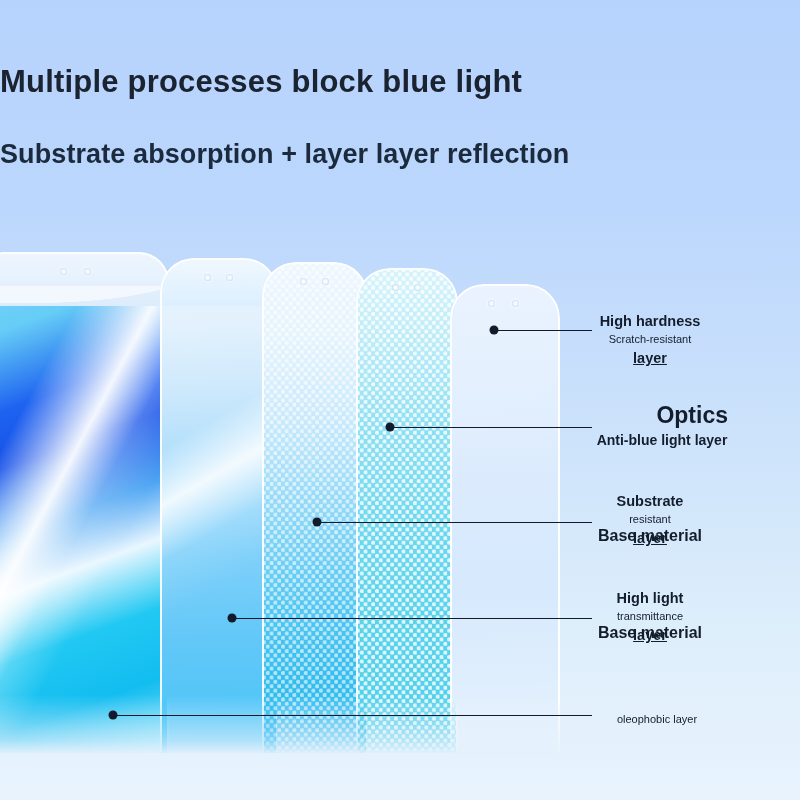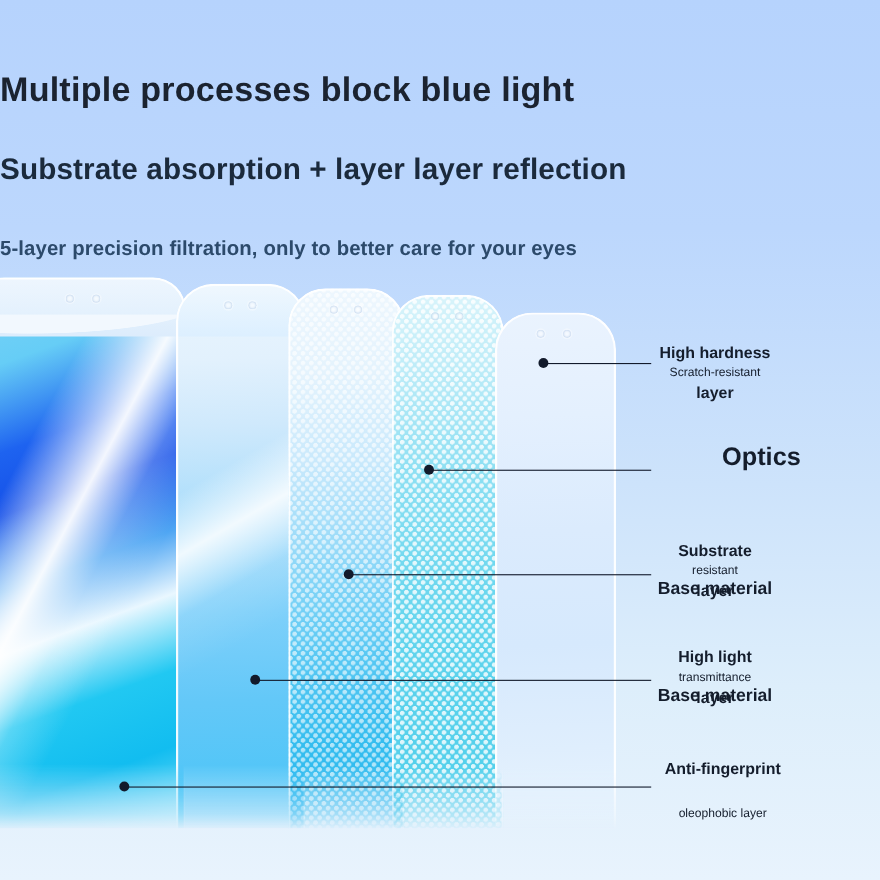--- a/index.html
+++ b/index.html
@@ -135,37 +135,36 @@
     position:absolute;width:9px;height:9px;border-radius:50%;
     background:#121a2b;transform:translate(-50%,-50%);
   }
   .lead{position:absolute;height:0;border-top:1.6px solid #121a2b;}
   .cal{position:absolute;}
   .cal .l1,.cal .l2,.cal .l3{
     display:block;text-align:center;white-space:nowrap;color:#141d2c;
   }
   .cal .l1{font-size:14.5px;font-weight:600;line-height:1.45;}
   .cal .l2{font-size:11px;font-weight:400;line-height:1.45;}
-  .cal .l3{font-size:14.5px;font-weight:600;line-height:1.45;}
+  .cal .l3{font-size:14.5px;font-weight:600;line-height:1.45;text-decoration:underline;}
   .cal.big .l1{font-size:23px;font-weight:700;line-height:1.2;text-align:right;}
   .cal.big .l2{font-size:14px;font-weight:600;}
   .stacked{position:relative;}
   .stacked .over{
     position:absolute;left:0;width:100%;text-align:center;white-space:nowrap;
     font-size:16px;font-weight:600;color:#141d2c;
   }
 </style>
 </head>
 <body>
 
 <div id="stage">
 
   <div class="hd" id="title">Multiple processes block blue light</div>
   <div class="hd" id="subtitle">Substrate absorption + layer layer reflection</div>
-  <div class="hd" id="tagline">5-layer precision filtration, only to better care for your eyes</div>
 
   <div id="stack">
 
     <div class="panel" id="p1">
       <div class="top-band"></div>
       <div class="wave"></div>
       <div class="sensors">
         <i style="left:96px;"></i>
           <i style="left:120px;"></i>
       </div>
@@ -217,20 +216,21 @@
     <div class="cal" style="left:596px;top:311px;width:108px;">
       <span class="l1">High hardness</span>
       <span class="l2">Scratch-resistant</span>
       <span class="l3">layer</span>
     </div>
 
     <div class="dot" style="left:390px;top:427px;"></div>
     <div class="lead" style="left:390px;top:427px;width:202px;"></div>
     <div class="cal big" style="left:596px;top:402px;width:132px;">
       <span class="l1">Optics</span>
+      <span class="l2">Anti-blue light layer</span>
     </div>
 
     <div class="dot" style="left:317px;top:522px;"></div>
     <div class="lead" style="left:317px;top:522px;width:275px;"></div>
     <div class="cal" style="left:596px;top:491px;width:108px;">
       <div class="stacked">
         <span class="l1">Substrate</span>
         <span class="l2">resistant</span>
         <span class="l3">layer</span>
         <span class="over" style="top:36px;">Base material</span>
@@ -244,18 +244,17 @@
         <span class="l1">High light</span>
         <span class="l2">transmittance</span>
         <span class="l3">layer</span>
         <span class="over" style="top:36px;">Base material</span>
       </div>
     </div>
 
     <div class="dot" style="left:113px;top:715px;"></div>
     <div class="lead" style="left:113px;top:715px;width:479px;"></div>
     <div class="cal" style="left:596px;top:690px;width:122px;">
-      <span class="l1">Anti-fingerprint</span>
       <span class="l2" style="margin-top:22px;">oleophobic layer</span>
     </div>
 
   </div>
 </div>
 
 </body></html>

